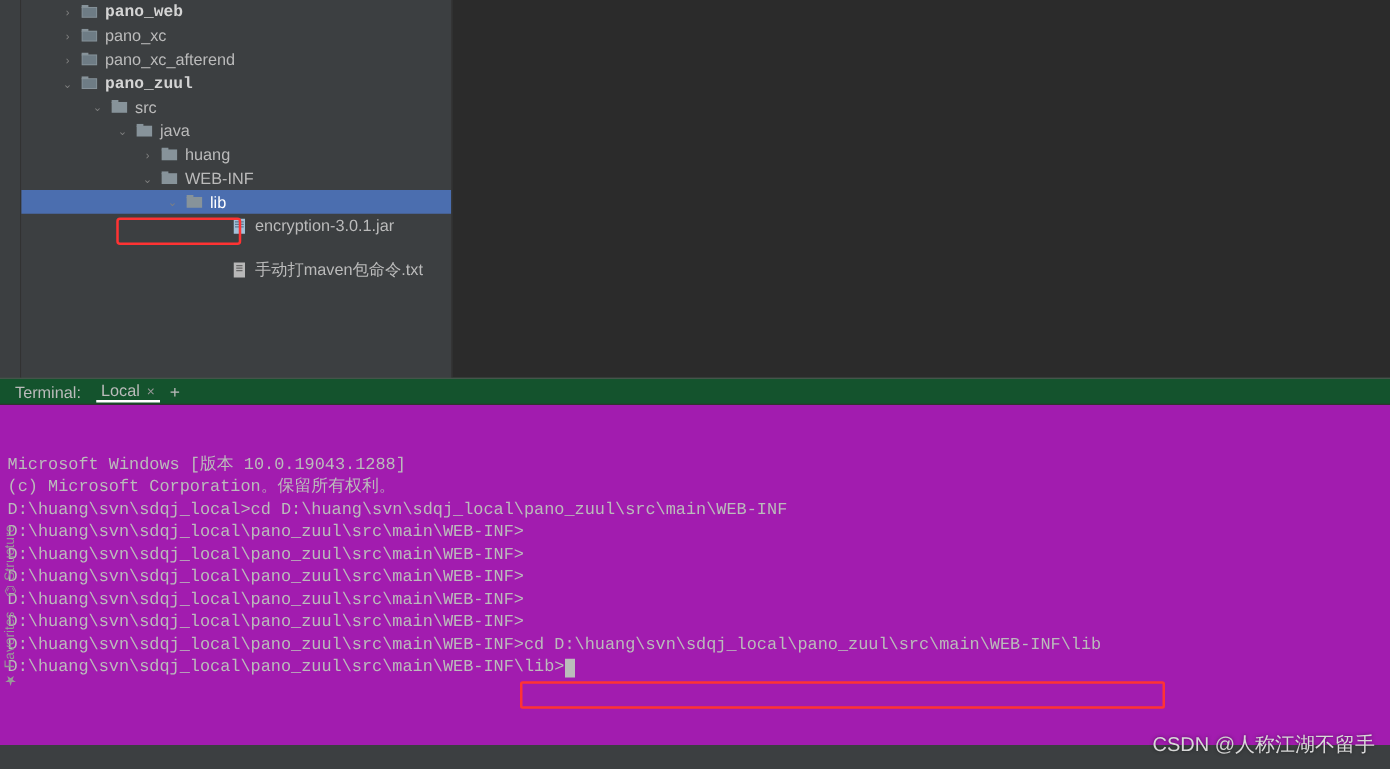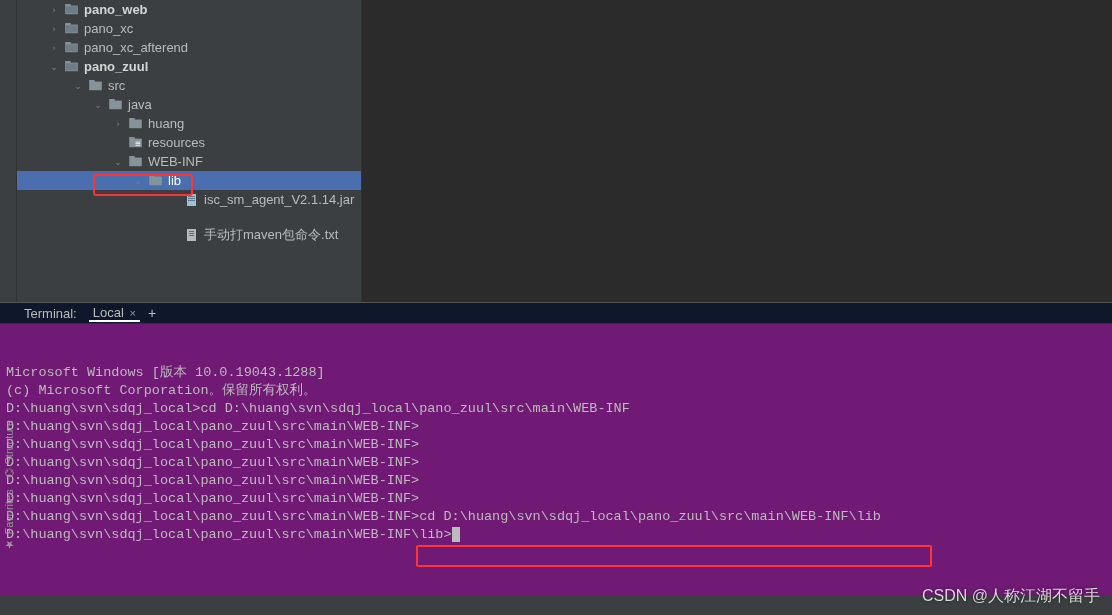--- a/index.html
+++ b/index.html
@@ -62,41 +62,41 @@
     .icon {
       width: 16px;
       height: 16px;
       display: inline-flex;
       align-items: center;
       justify-content: center;
       margin-right: 5px;
       font-size: 11px;
     }
     .folder-icon { color: #87939a; }
-    .bold { font-weight: bold; color: #d4d4d4; }
+    .bold { font-weight: bold; color: #d4d4d4; font-family: Liberation Mono, monospace; }
     .highlight-box-1 {
       position: absolute;
       border: 2px solid #ff3333;
       background: transparent;
       pointer-events: none;
       z-index: 10;
       left: 93px;
       top: 174px;
       width: 100px;
       height: 22px;
       border-radius: 3px;
     }
     .terminal-tabs {
       height: 22px;
-      background: #0f172a;
+      background: #14532d;
       border-top: 1px solid #555;
       border-bottom: 1px solid #323232;
       display: flex;
       align-items: center;
-      padding-left: 20px;
+      padding-left: 8px;
       gap: 8px;
     }
     .terminal-tabs .tab-label {
       color: #bbbbbb;
       padding: 0 4px;
     }
     .terminal-tabs .tab-active {
       color: #bbbbbb;
       border-bottom: 2px solid #ffffff;
       padding: 0 4px;
@@ -105,21 +105,21 @@
       color: #999;
       margin-left: 2px;
       font-size: 11px;
     }
     .terminal-tabs .plus {
       color: #bbbbbb;
       font-size: 14px;
       cursor: pointer;
     }
     .terminal-body {
-      background: #701a75;
+      background: #a21caf;
       font-family: "Consolas", "Courier New", monospace;
       font-size: 13.5px;
       color: #bbbbbb;
       padding: 4px 6px;
       height: 272px;
       line-height: 18px;
       white-space: pre;
       overflow: hidden;
       position: relative;
     }
@@ -254,33 +254,20 @@
         <span class="expander">›</span>
         <span class="icon folder-icon">
           <svg class="folder-svg" viewBox="0 0 16 14">
             <rect x="0" y="2" width="16" height="11" fill="#87939a"></rect>
             <rect x="0" y="0" width="7" height="3" fill="#87939a"></rect>
           </svg>
         </span>
         <span>huang</span>
       </div>
       <div class="tree-item" style="padding-left: 94px;">
-        <span class="expander"></span>
-        <span class="icon folder-icon">
-          <svg class="folder-svg" viewBox="0 0 16 14">
-            <rect x="0" y="2" width="16" height="11" fill="#87939a"></rect>
-            <rect x="0" y="0" width="7" height="3" fill="#87939a"></rect>
-            <rect x="8" y="6" width="6" height="1" fill="#fff"></rect>
-            <rect x="8" y="8" width="6" height="1" fill="#fff"></rect>
-            <rect x="8" y="10" width="6" height="1" fill="#fff"></rect>
-          </svg>
-        </span>
-        <span>resources</span>
-      </div>
-      <div class="tree-item" style="padding-left: 94px;">
         <span class="expander">⌄</span>
         <span class="icon folder-icon">
           <svg class="folder-svg" viewBox="0 0 16 14">
             <rect x="0" y="2" width="16" height="11" fill="#87939a"></rect>
             <rect x="0" y="0" width="7" height="3" fill="#87939a"></rect>
           </svg>
         </span>
         <span>WEB-INF</span>
       </div>
       <div class="tree-item selected" style="padding-left: 114px;">
@@ -296,21 +283,21 @@
       <div class="tree-item" style="padding-left: 150px;">
         <span class="expander"></span>
         <span class="icon folder-icon">
           <svg width="13" height="14" viewBox="0 0 13 14">
             <rect x="2" y="1" width="9" height="12" fill="#a0c0d8"></rect>
             <rect x="3" y="3" width="7" height="1" fill="#5a7a90"></rect>
             <rect x="3" y="5" width="7" height="1" fill="#5a7a90"></rect>
             <rect x="3" y="7" width="7" height="1" fill="#5a7a90"></rect>
           </svg>
         </span>
-        <span>isc_sm_agent_V2.1.14.jar</span>
+        <span>encryption-3.0.1.jar</span>
       </div>
       <div class="tree-item" style="padding-left: 150px; margin-top: 16px;">
         <span class="expander"></span>
         <span class="icon folder-icon">
           <svg width="13" height="14" viewBox="0 0 13 14">
             <rect x="2" y="1" width="9" height="12" fill="#b8b8b8"></rect>
             <rect x="4" y="3" width="5" height="1" fill="#666"></rect>
             <rect x="4" y="5" width="5" height="1" fill="#666"></rect>
             <rect x="4" y="7" width="5" height="1" fill="#666"></rect>
           </svg>

